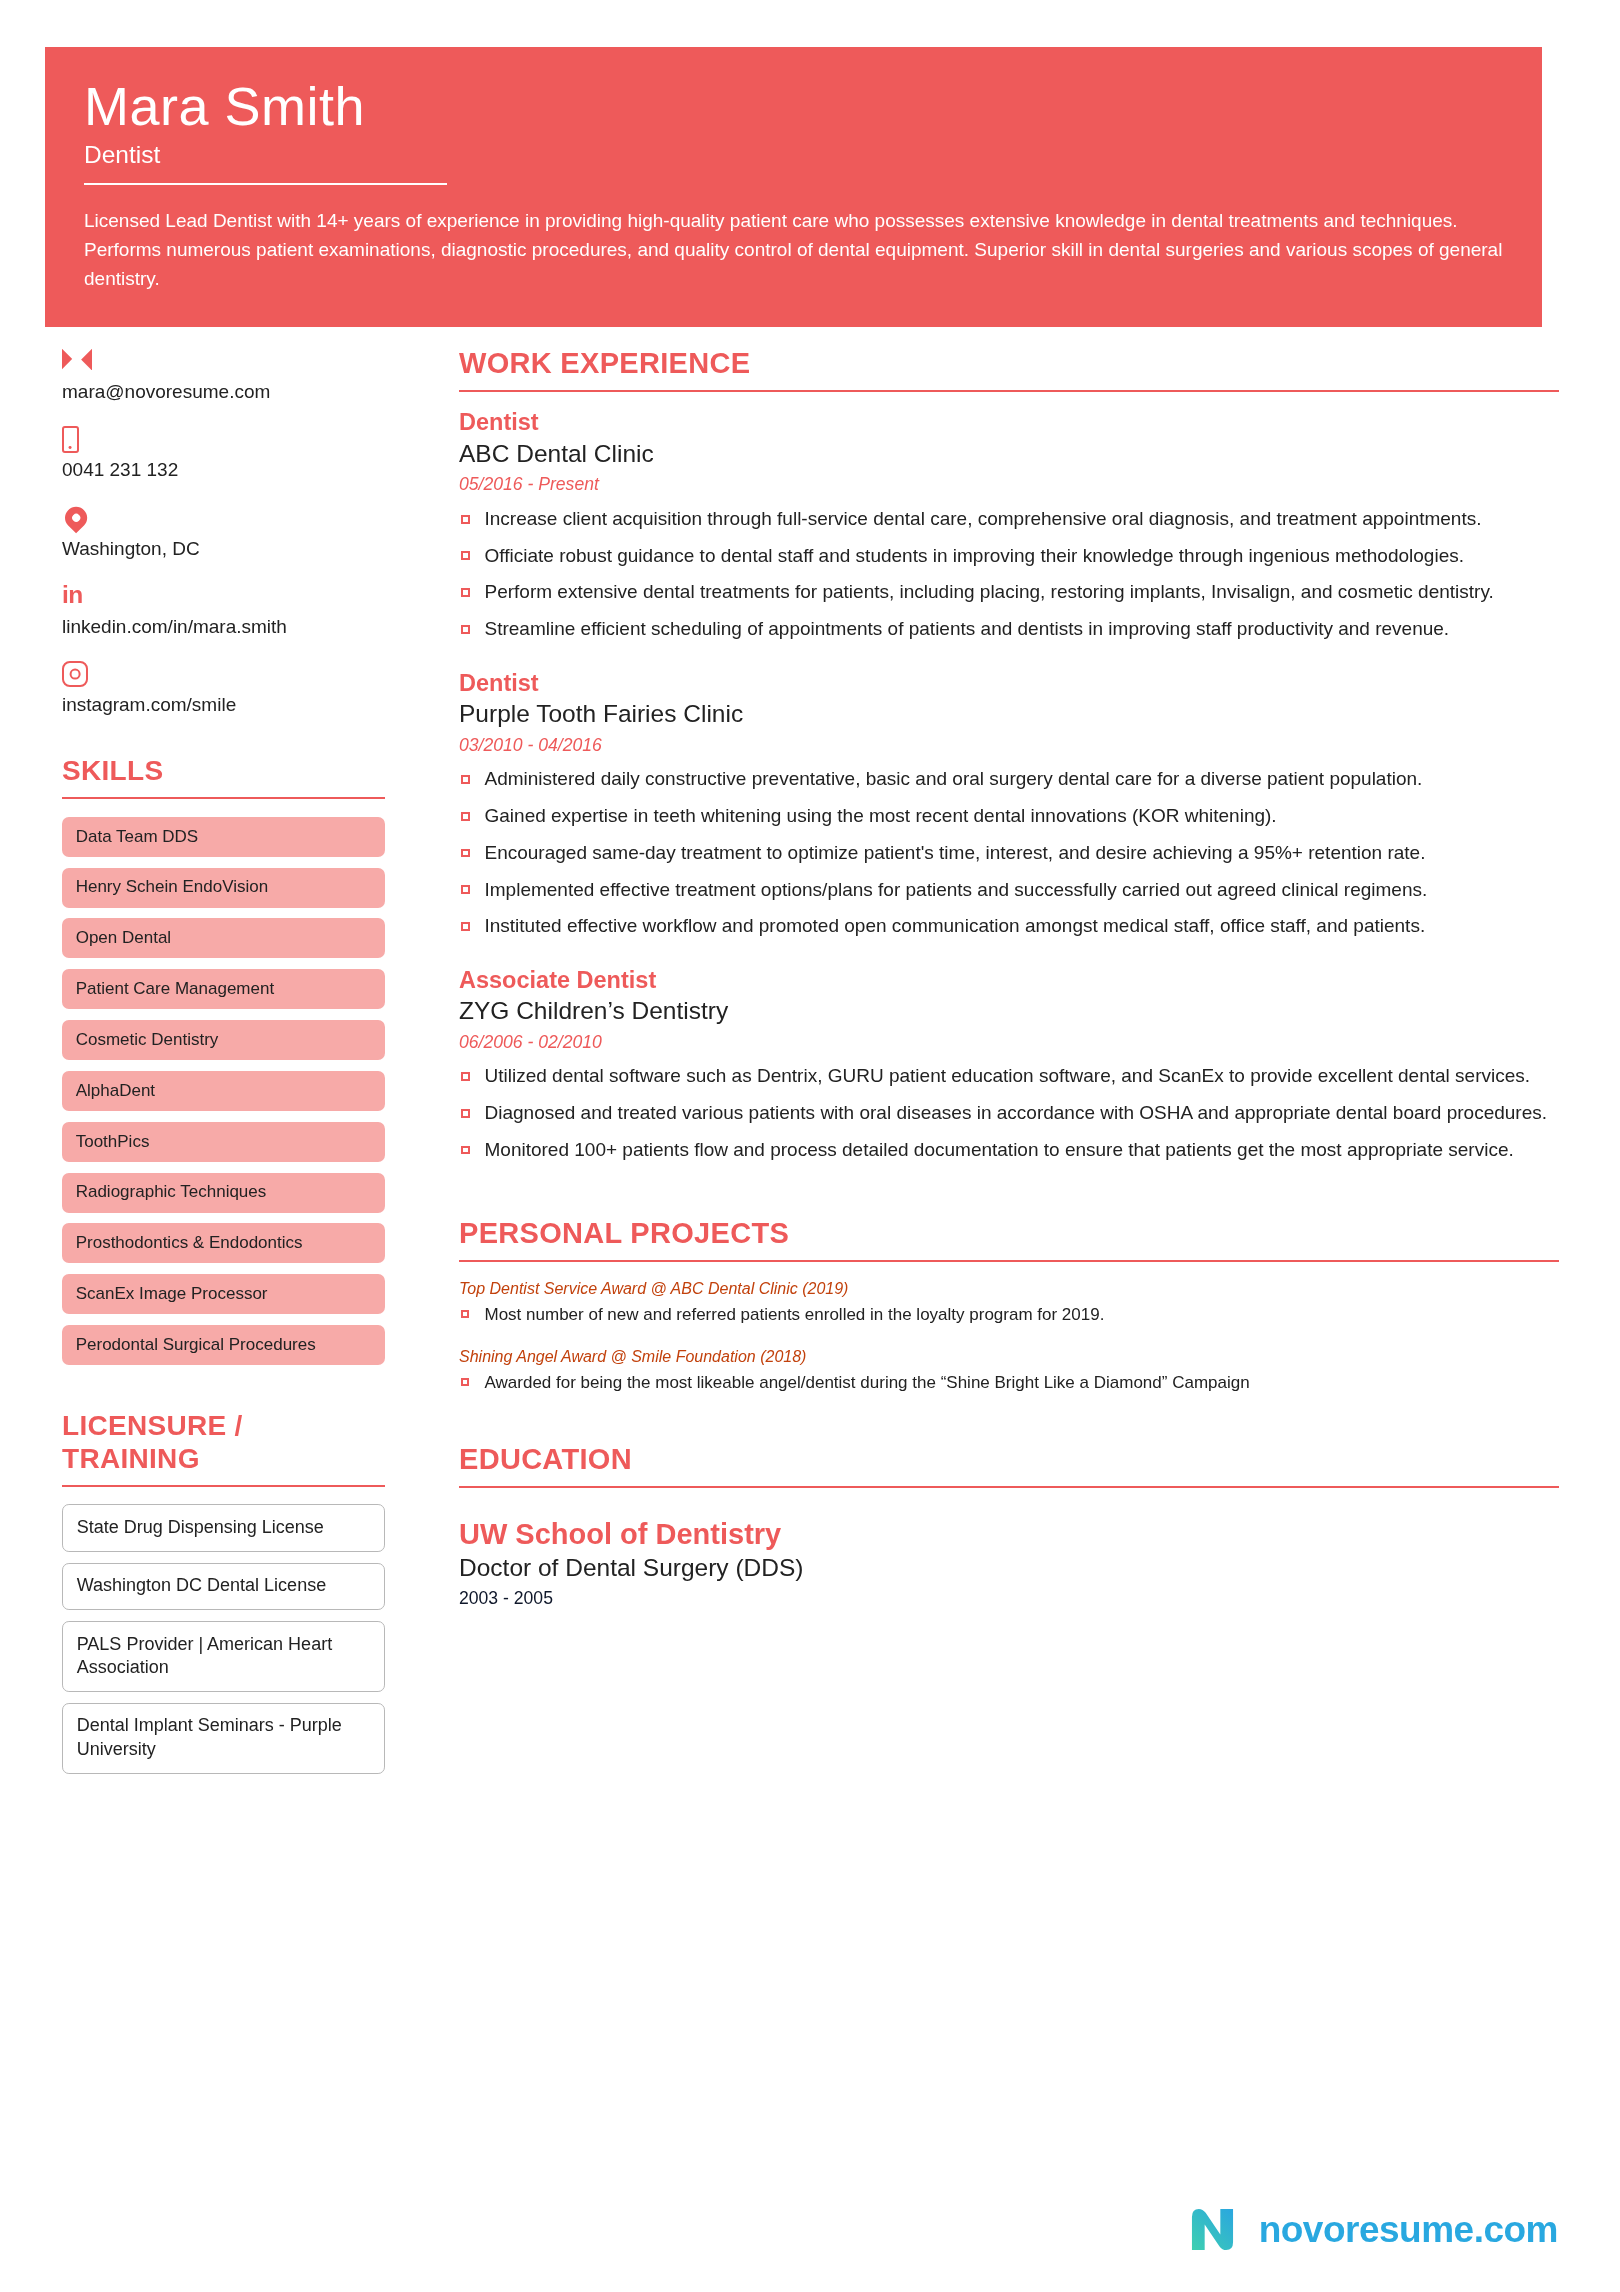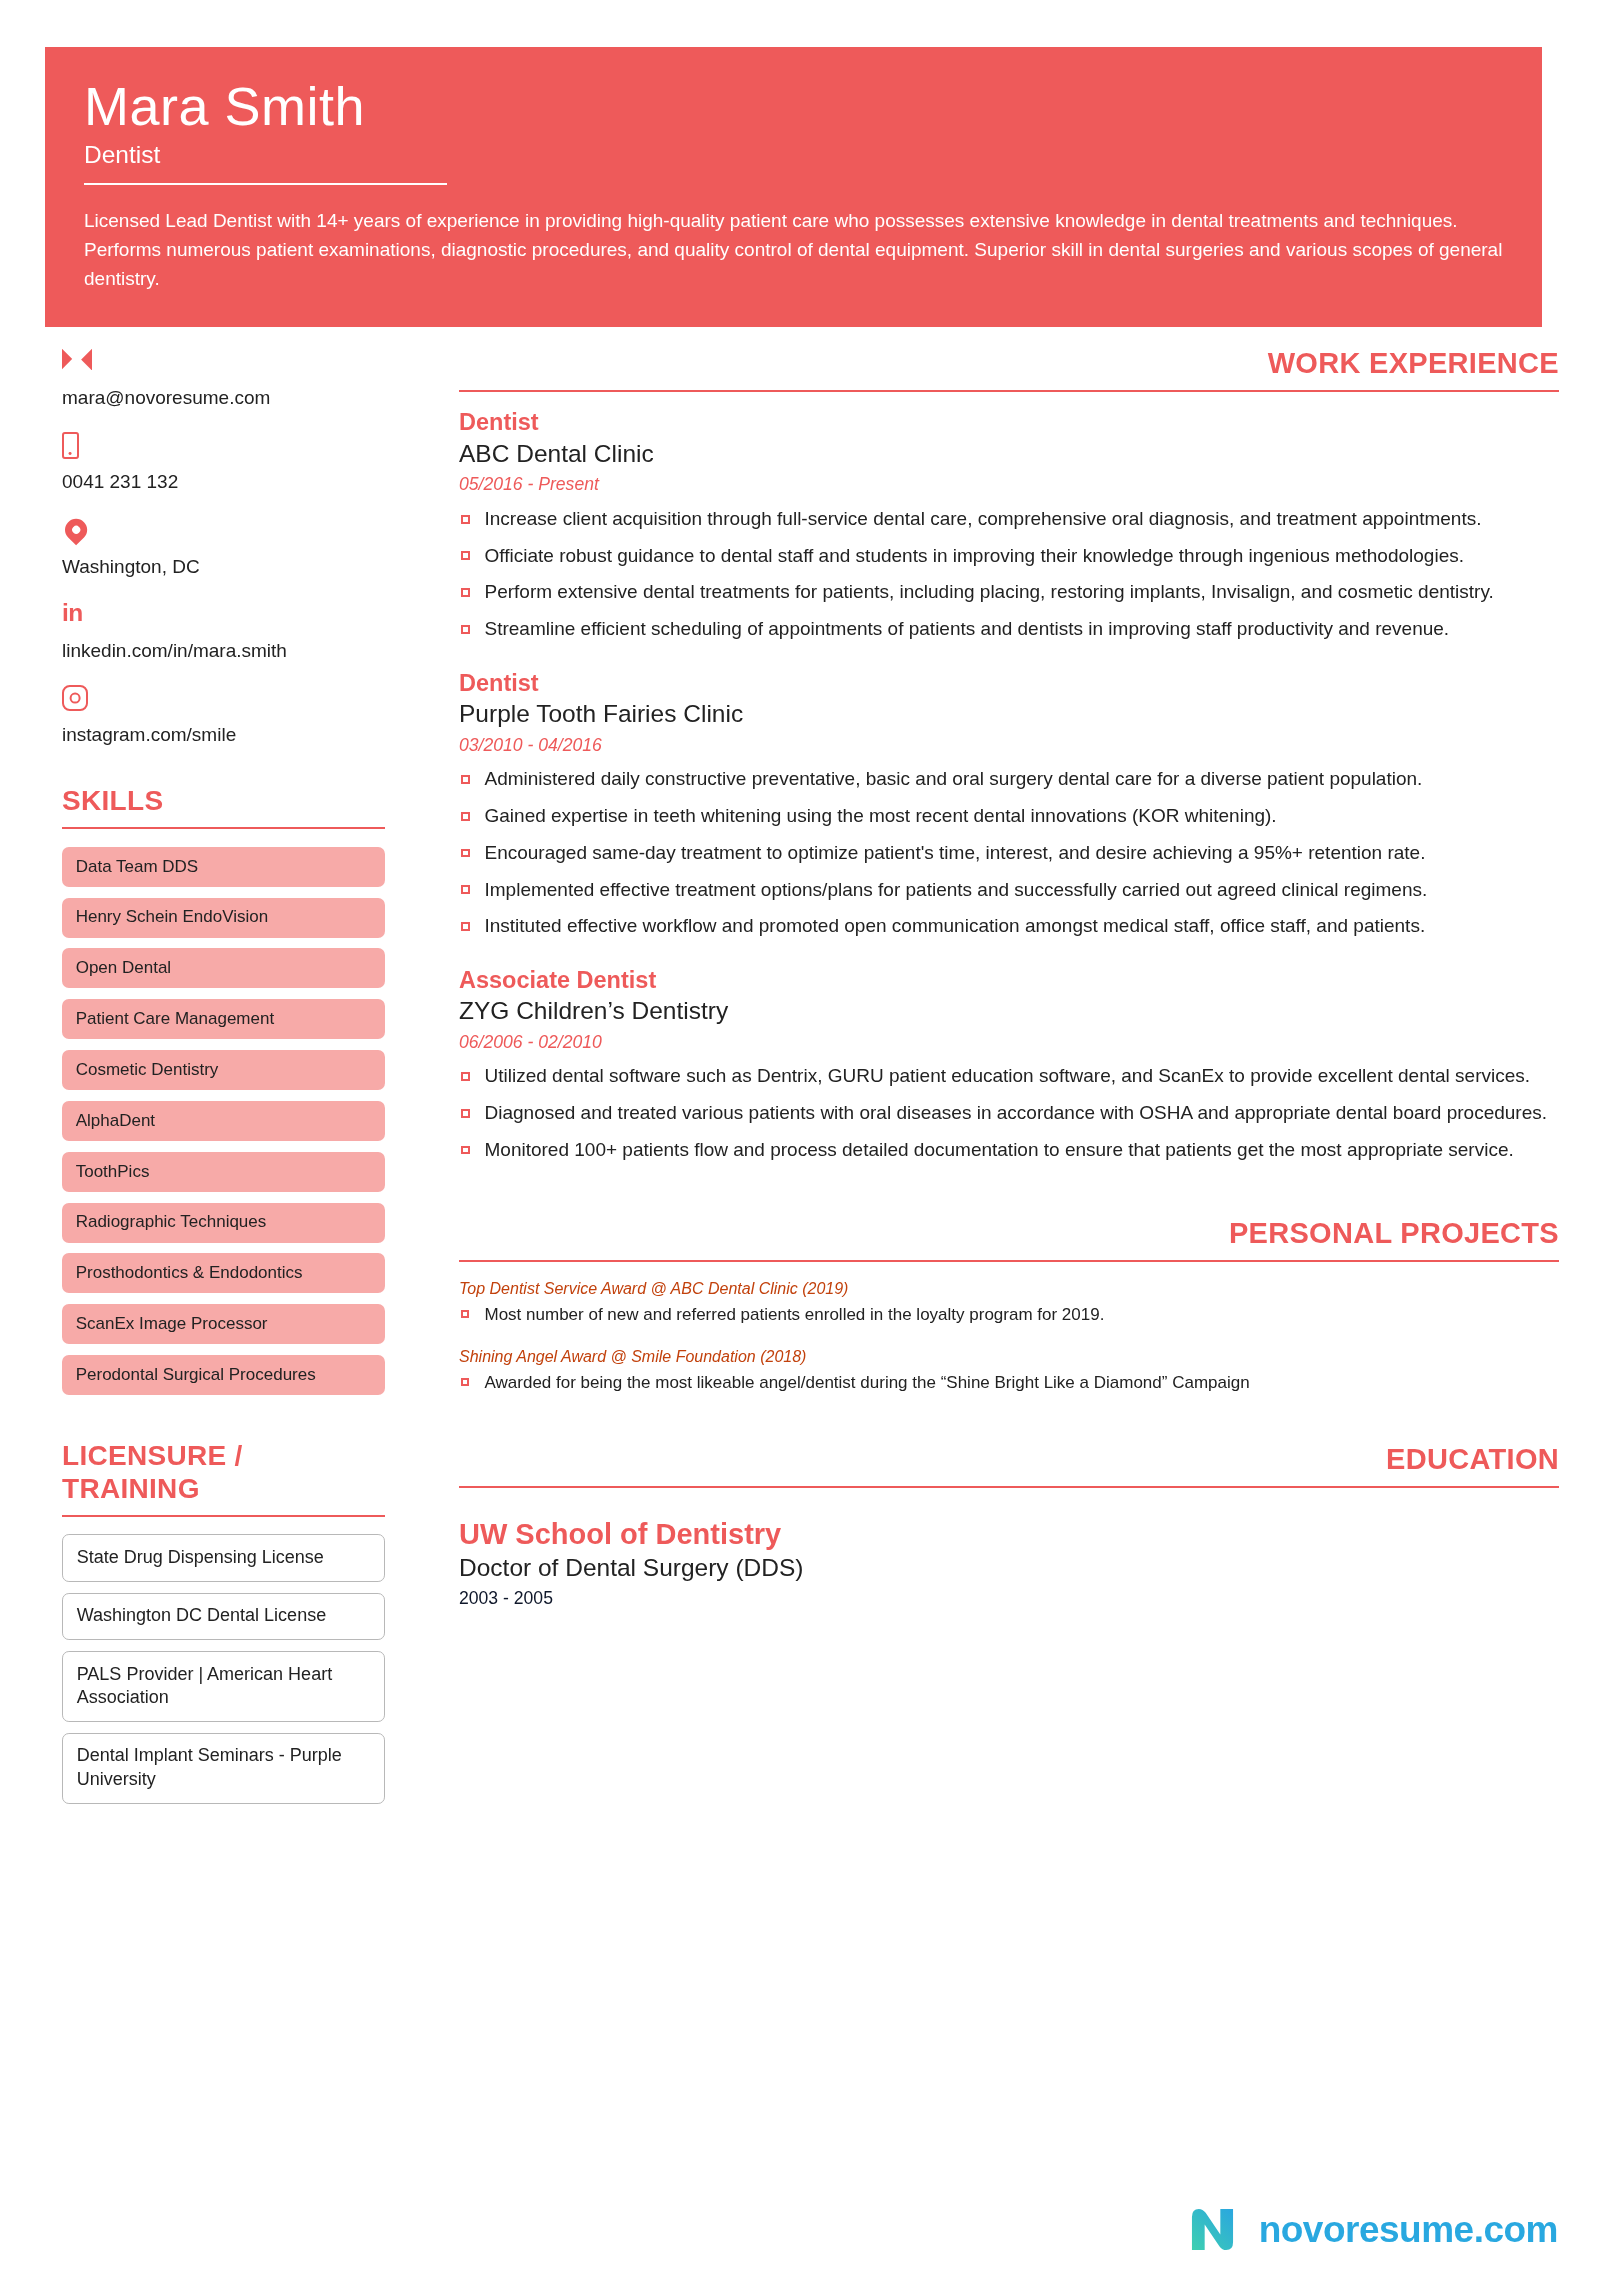--- a/index.html
+++ b/index.html
@@ -82,21 +82,21 @@
     width: 1100px;
   }
 
   
   .contact-item {
     margin-bottom: 22.5px;
   }
   .contact-icon {
     display: block;
     height: 29px;
-    margin-bottom: 9px;
+    margin-bottom: 3px;
   }
   .contact-text {
     font-size: 19px;
     color: #222222;
     line-height: 1.25;
     white-space: nowrap;
   }
 
   
   .ic-envelope {
@@ -233,21 +233,20 @@
   }
 
   
   .main-head {
     font-size: 29px;
     font-weight: bold;
     color: #ee5a5a;
     letter-spacing: 0.3px;
     margin: 0 0 9.8px 0;
     line-height: 1.1;
-    text-align: right;
   }
   .main-rule {
     height: 2px;
     background: #ee5a5a;
     width: 100%;
     margin-bottom: 16.7px;
   }
 
   
   .job { margin-bottom: 25.5px; }

